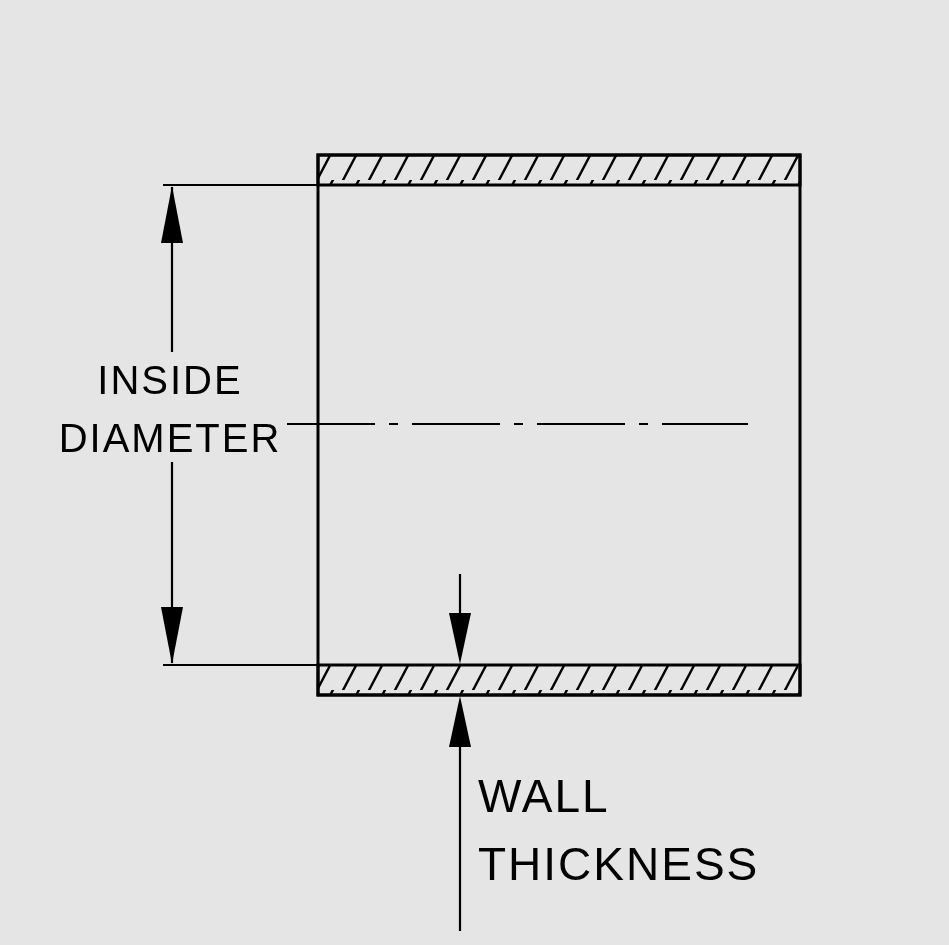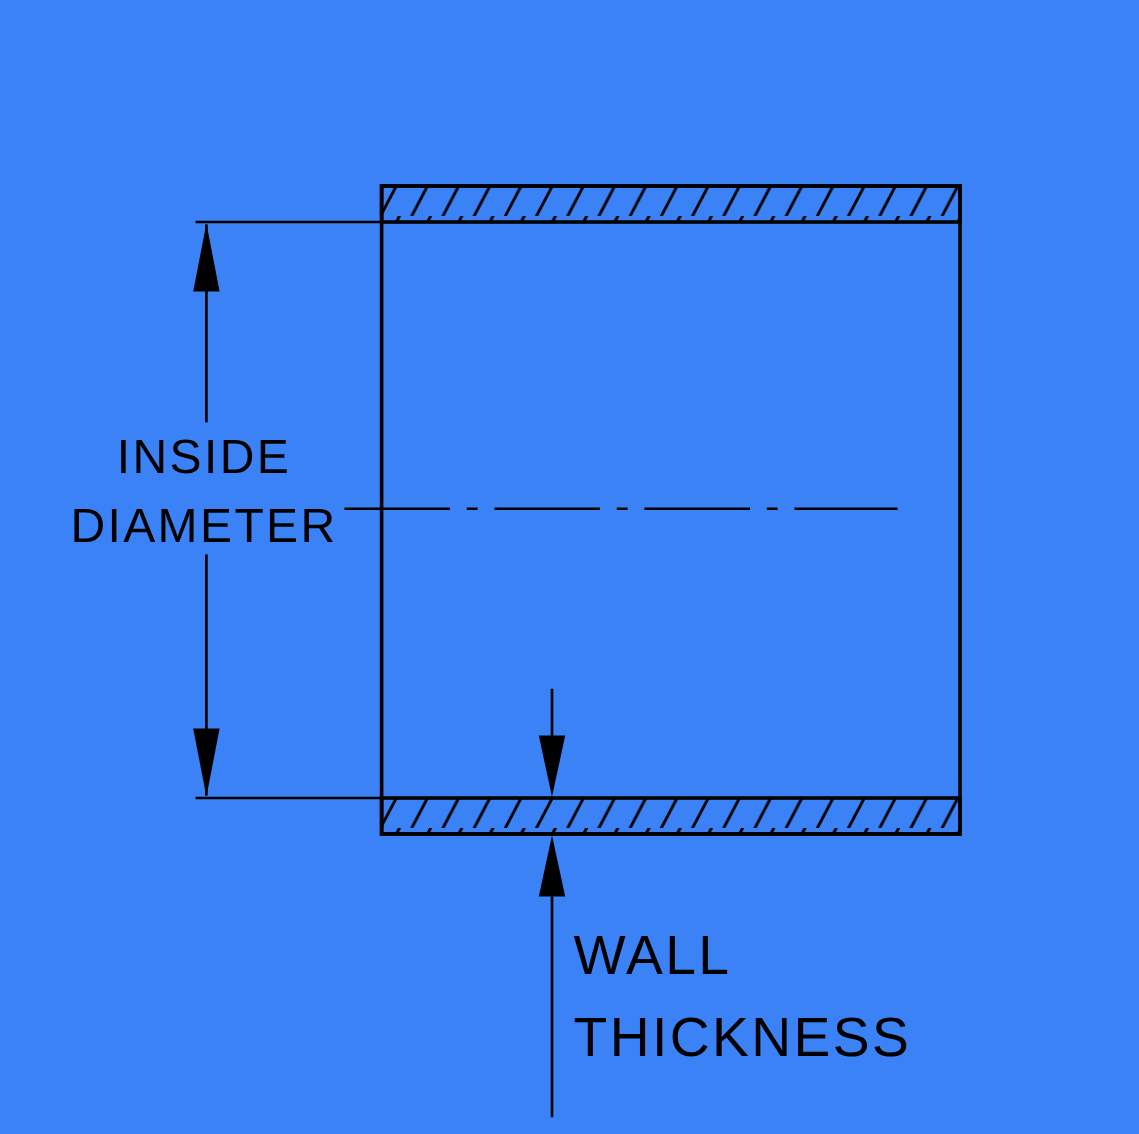--- a/index.html
+++ b/index.html
@@ -4,21 +4,21 @@
 <style>
   html, body {
     margin: 0;
     padding: 0;
     background: #ffffff;
   }
   .canvas {
     position: relative;
     width: 949px;
     height: 945px;
-    background: #3b82f6;
+    background: #e5e5e5;
     overflow: hidden;
   }
   svg {
     display: block;
   }
   .ln {
     stroke: #000000;
     fill: none;
   }
   .solid {

